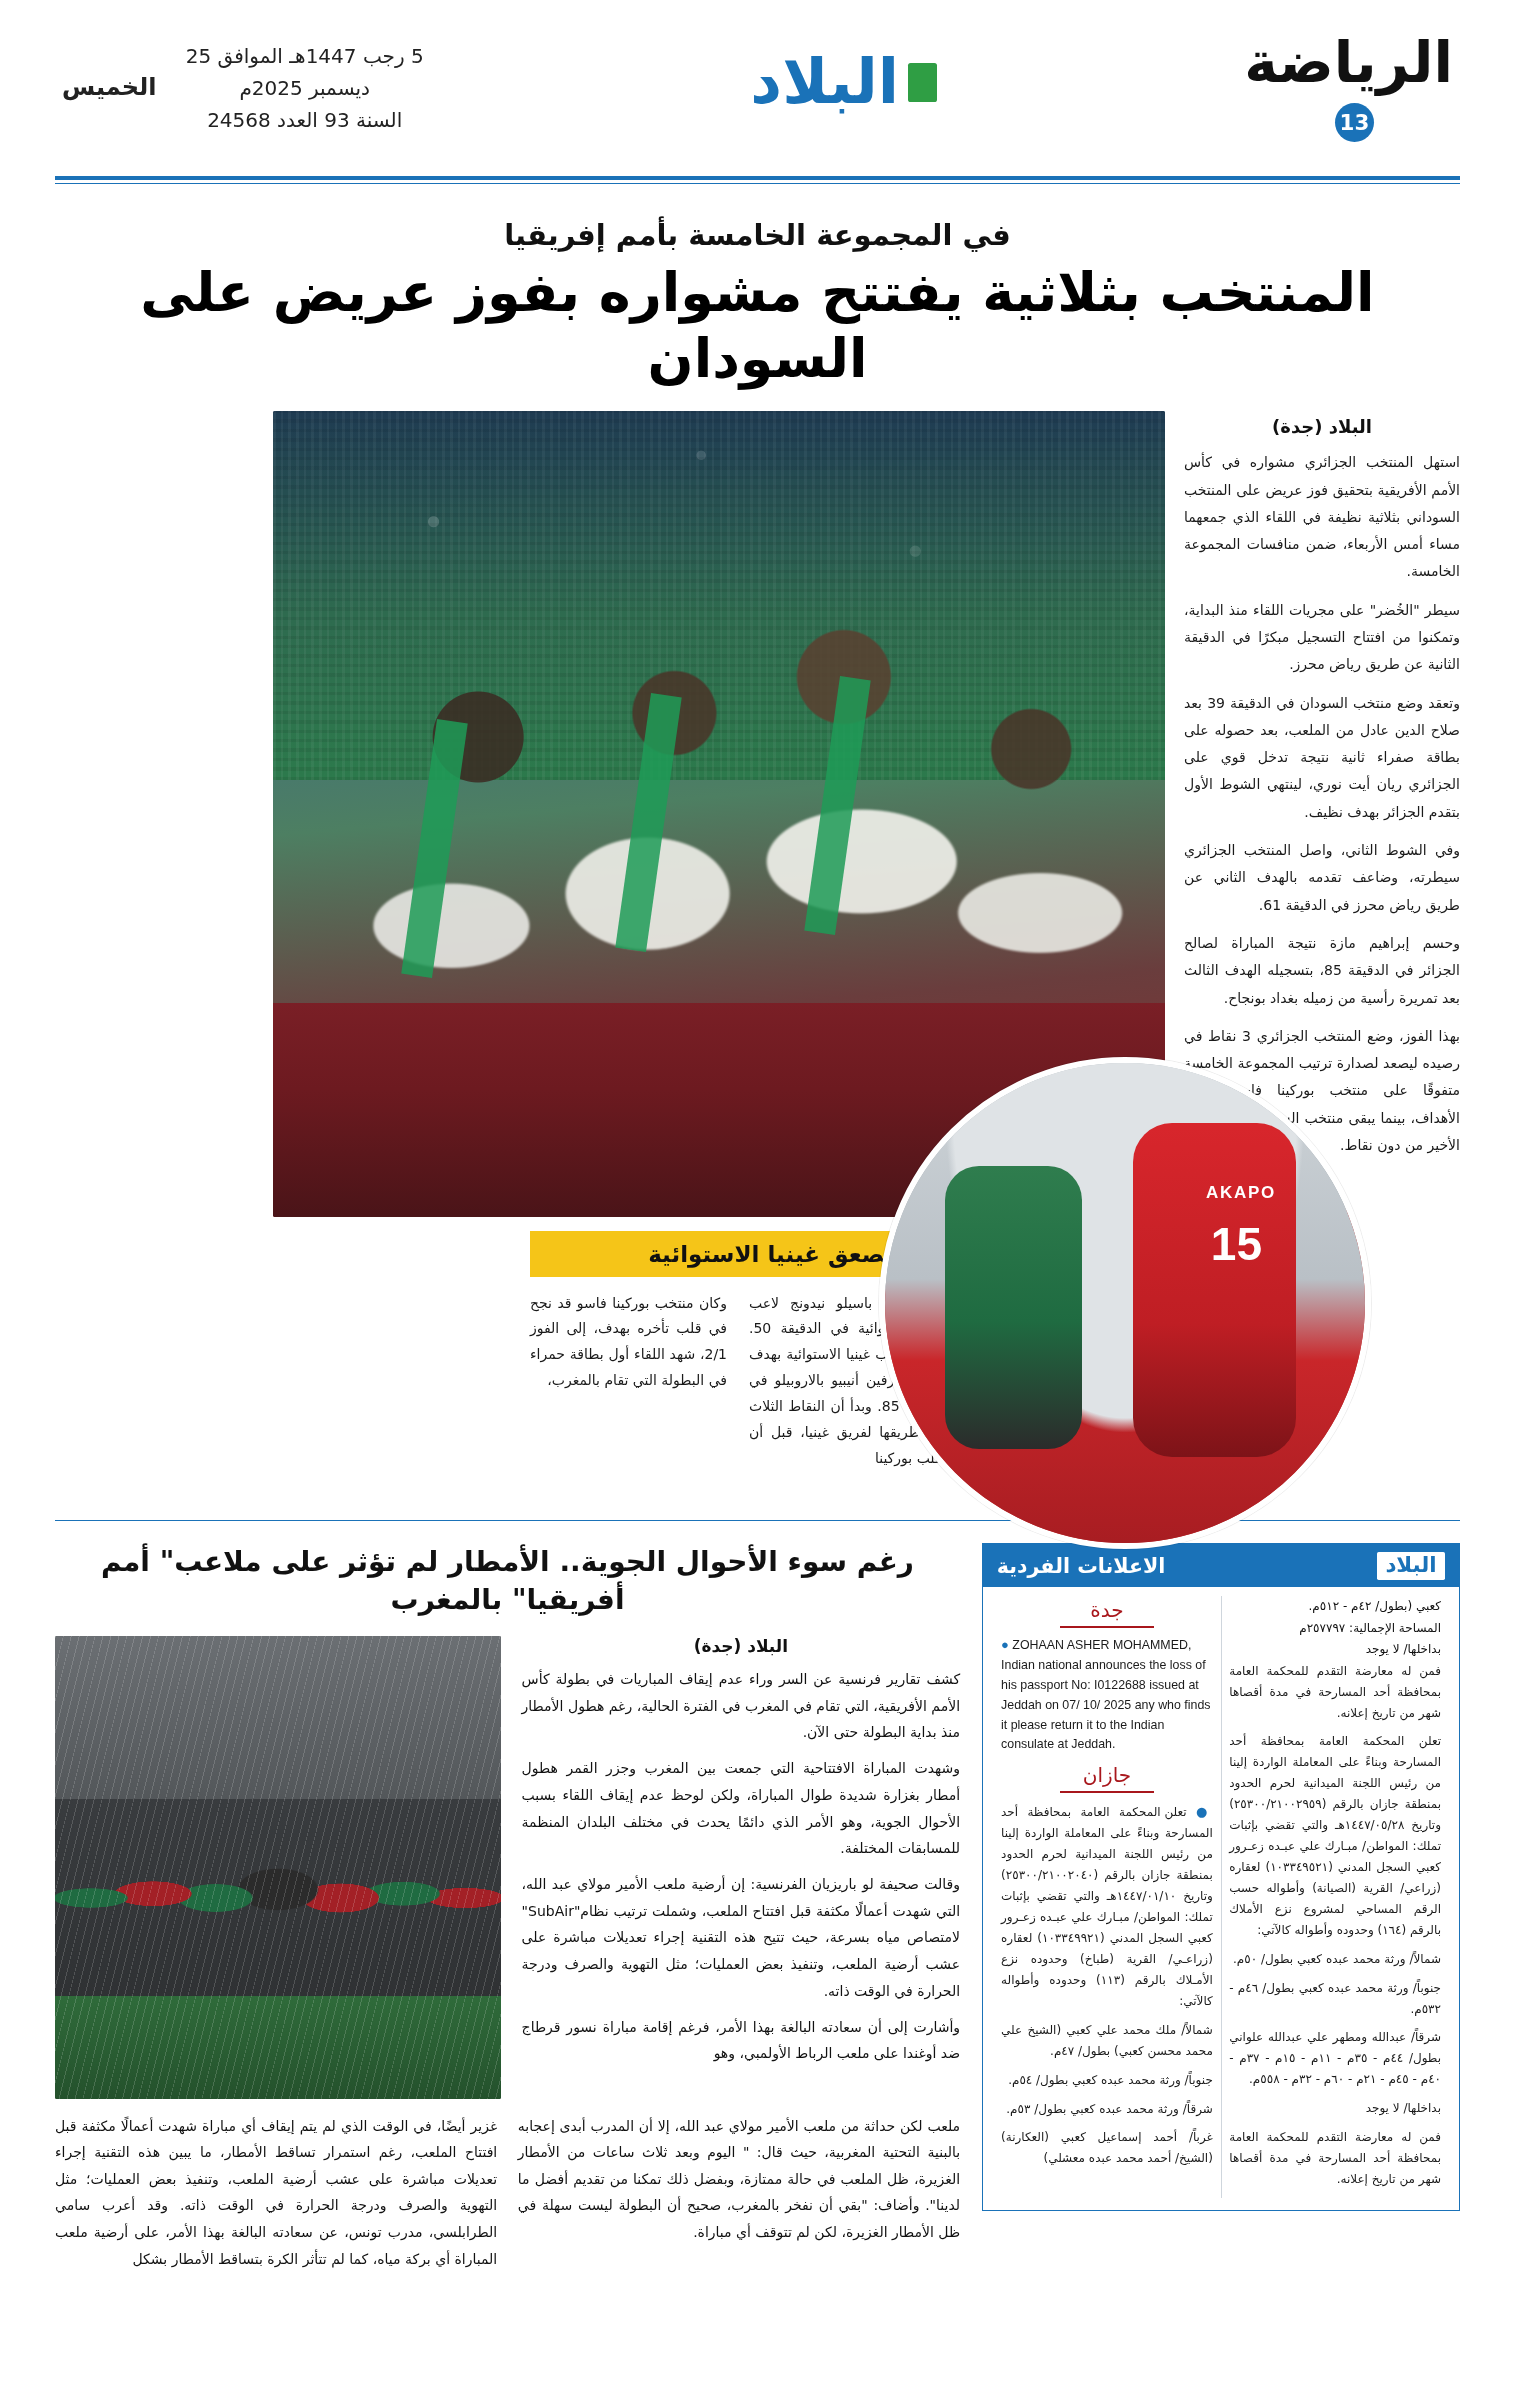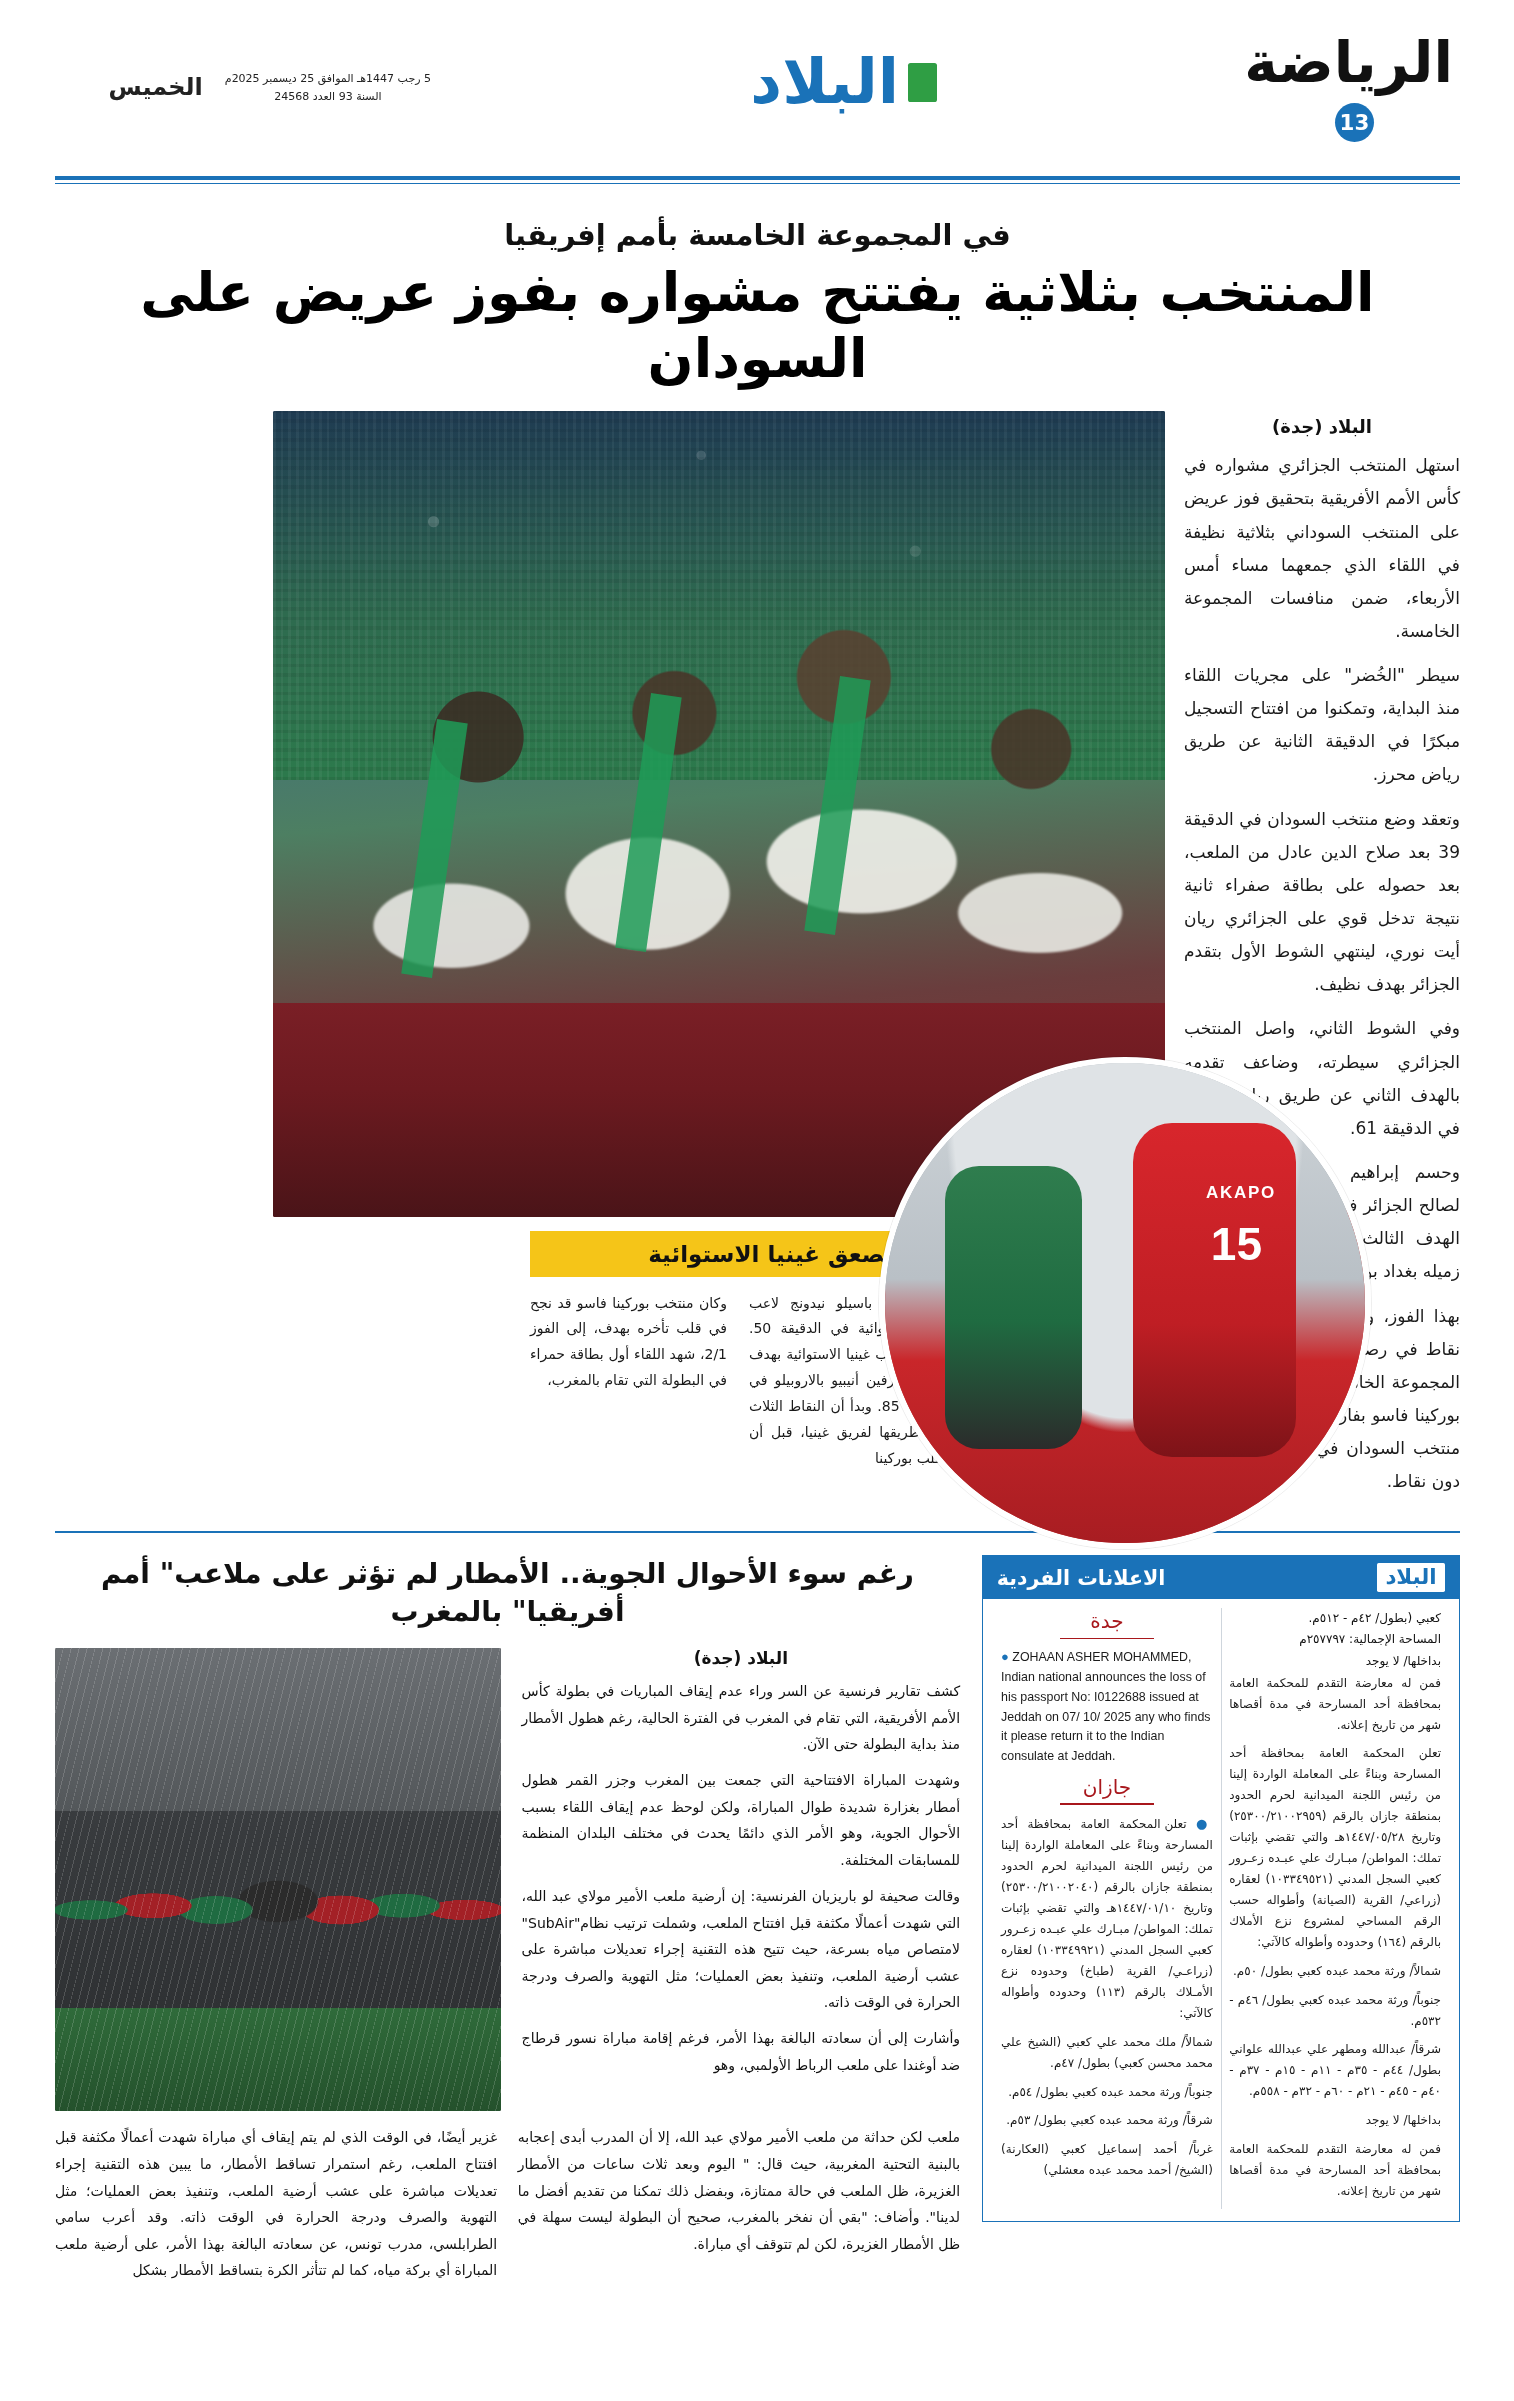--- a/index.html
+++ b/index.html
@@ -37,21 +37,21 @@
     font-size:62px;font-weight:bold;color:#1a72b8;line-height:1;
     letter-spacing:-1.7px;
   }
   .logo-flag{width:29px;height:39px;position:relative;}
   .logo-flag .g{position:absolute;inset:0;background:#2f9e44;border-radius:2.6px;}
   .date-wrap{
     text-align:left;font-size:15.4px;line-height:1.8;color:#222;width:369px;
     display:flex;align-items:center;justify-content:flex-start;gap:22px;
   }
   .dayname{font-size:24px;font-weight:bold;}
-  .date-lines{font-size:11px;line-height:1.6;text-align:center;}
+  .date-lines{font-size:20px;line-height:1.6;text-align:center;}
 
   .rule-blue{height:4.3px;background:#1a72b8;margin:0 55px;}
   .rule-thin{height:0.9px;background:#1a72b8;margin:2.6px 55px 0;}
 
   
   .kicker{
     text-align:center;font-size:29px;font-weight:bold;margin:34px 0 8.6px;color:#111;
   }
   .headline{
     text-align:center;font-size:54px;font-weight:bold;line-height:1.22;
@@ -148,21 +148,21 @@
   .under-cols .col{
     flex:1;font-size:14px;line-height:1.85;text-align:justify;color:#1a1a1a;
   }
 
   
   .side-col{width:276px;}
   .side-byline{
     font-size:18px;font-weight:bold;text-align:center;margin:5.1px 0 12px;
   }
   .side-col p{
-    font-size:17px;line-height:1.95;text-align:justify;margin:0 0 11px;color:#1a1a1a;
+    font-size:14px;line-height:1.95;text-align:justify;margin:0 0 11px;color:#1a1a1a;
   }
 
   
   .mid-divider{height:1.7px;background:#1a72b8;margin:22px 55px 0;}
   .lower{display:flex;gap:22px;padding:22px 55px 0;box-sizing:border-box;align-items:flex-start;}
   .lower-left{width:909px;}
   .lower-head{
     font-size:28px;font-weight:bold;line-height:1.35;text-align:center;margin:0 0 17px;
   }
   .lower-body{display:flex;gap:20.6px;align-items:flex-start;}

